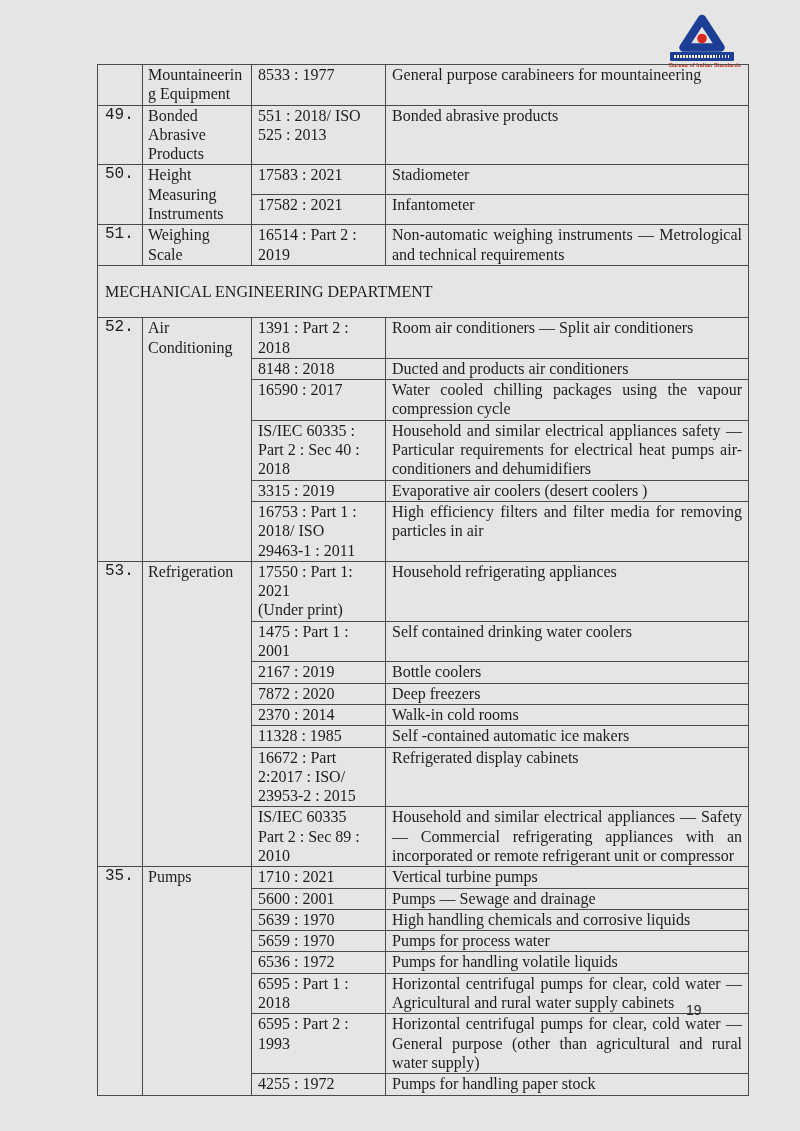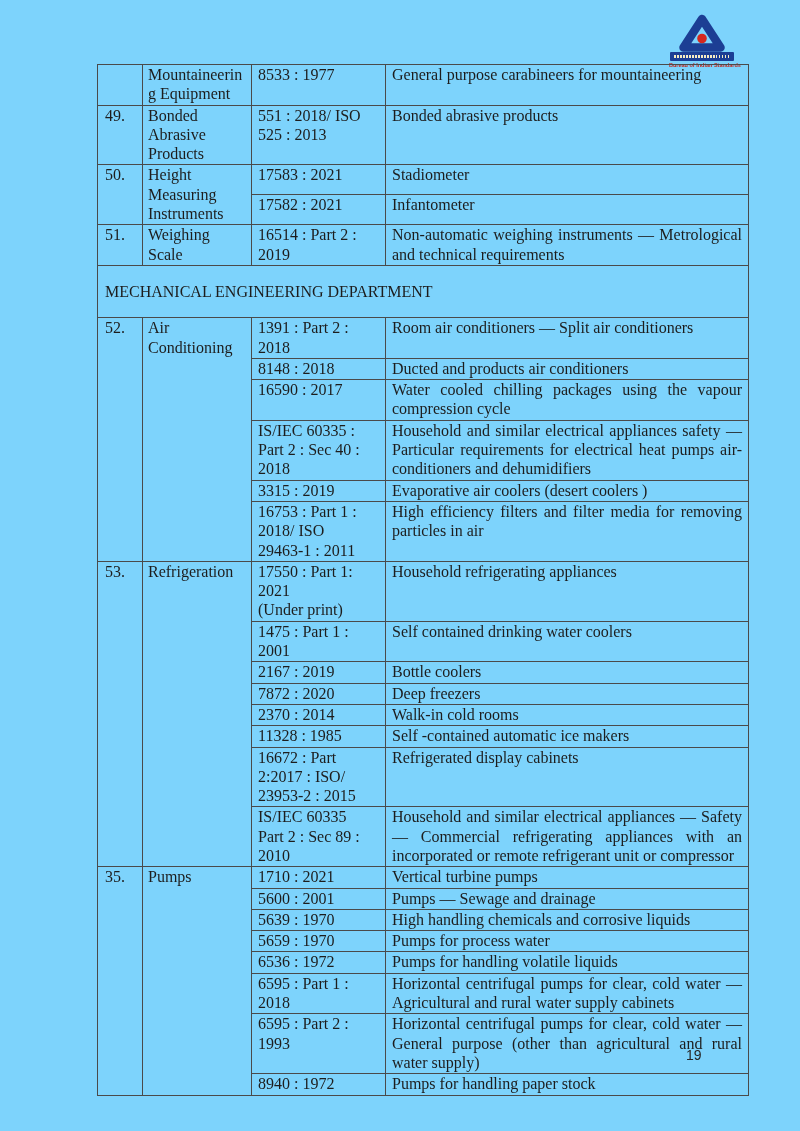--- a/index.html
+++ b/index.html
@@ -1,41 +1,41 @@
 <!DOCTYPE html>
 <html><head>
 <meta charset="utf-8">
 <style>
   * { margin:0; padding:0; box-sizing:border-box; }
   html, body { width:800px; height:1131px; }
   body { background:#ffffff; font-family:"Liberation Serif", serif; position:relative; overflow:hidden; }
-  .page { position:absolute; inset:0; background:#7dd3fc;padding-left:14px; }
+  .page { position:absolute; inset:0; background:#e5e5e5;padding-left:14px; }
 
   
   .logo { position:absolute; left:669px; top:14px; width:66px; text-align:center; }
   .emblem { display:block; margin:0 auto; width:46px; height:38px; }
   .logo-bar { width:64px; height:9px; margin:0 auto; background:#1c3e94; border-radius:1px; padding:2.5px 4px 2px; }
   .bar-glyphs { display:block; height:3.5px;
     background:repeating-linear-gradient(90deg, #f6ecc4 0 1.5px, rgba(0,0,0,0) 1.5px 3px); }
   .logo-caption { margin-top:1px; font-family:"Liberation Sans", sans-serif; font-weight:bold;
     font-size:5.5px; line-height:6px; color:#c0251c; white-space:nowrap; }
 
   
   .doc-table { position:absolute; left:97px; top:64px; width:651px;
     border-collapse:collapse; table-layout:fixed; color:#1d1d1d;
     font-size:16px; line-height:19.3px; }
   .doc-table td { border:1px solid #4a4a4a; vertical-align:top; padding:0 6px 1px 6px; }
   col.c1{width:45px} col.c2{width:109px} col.c3{width:134px} col.c4{width:363px}
-  td.sl-cell { padding-left:7px; }
+  td.sl-cell { padding-left:7px;font-family:Liberation Mono, monospace; }
   td.product-cell { overflow-wrap:anywhere; padding-left:5px; }
   td.isno-cell { white-space:pre-line; }
   td.desc-cell { text-align:justify;margin-top:42px; }
   td.section-cell { font-weight:normal; padding:16px 6px 16px 7px; }
 
-  .page-number { position:absolute; left:686px; top:1047px;
+  .page-number { position:absolute; left:686px; top:1002px;
     font-family:"Liberation Sans", sans-serif; font-size:14px; color:#262626; }
 </style>
 </head>
 <body>
 
 <div class="page">
 
   <div class="logo">
     <svg class="emblem" viewBox="0 0 44 38" aria-hidden="true">
       <path d="M22 5 L40.5 33.5 H3.5 Z" fill="none" stroke="#1c3e94" stroke-width="8.5" stroke-linejoin="round"></path>
@@ -186,21 +186,21 @@
           <td class="isno-cell">6595 : Part 1 :
 2018</td>
           <td class="desc-cell">Horizontal centrifugal pumps for clear, cold water  — Agricultural and rural water supply cabinets</td>
         </tr>
         <tr>
           <td class="isno-cell">6595 : Part 2 :
 1993</td>
           <td class="desc-cell">Horizontal centrifugal pumps for clear, cold water — General purpose (other than agricultural and rural water supply)</td>
         </tr>
         <tr>
-          <td class="isno-cell">8940 : 1972</td>
+          <td class="isno-cell">4255 : 1972</td>
           <td class="desc-cell">Pumps for handling paper stock</td>
         </tr>
       </tbody>
   </table>
 
   <div class="page-number">19</div>
 
 </div>
 
 </body></html>

